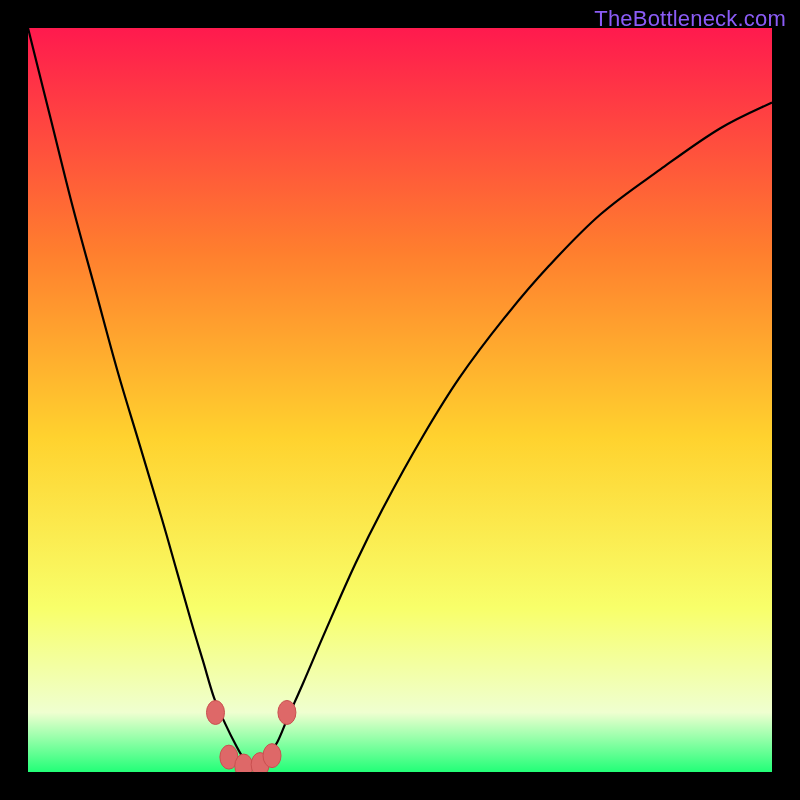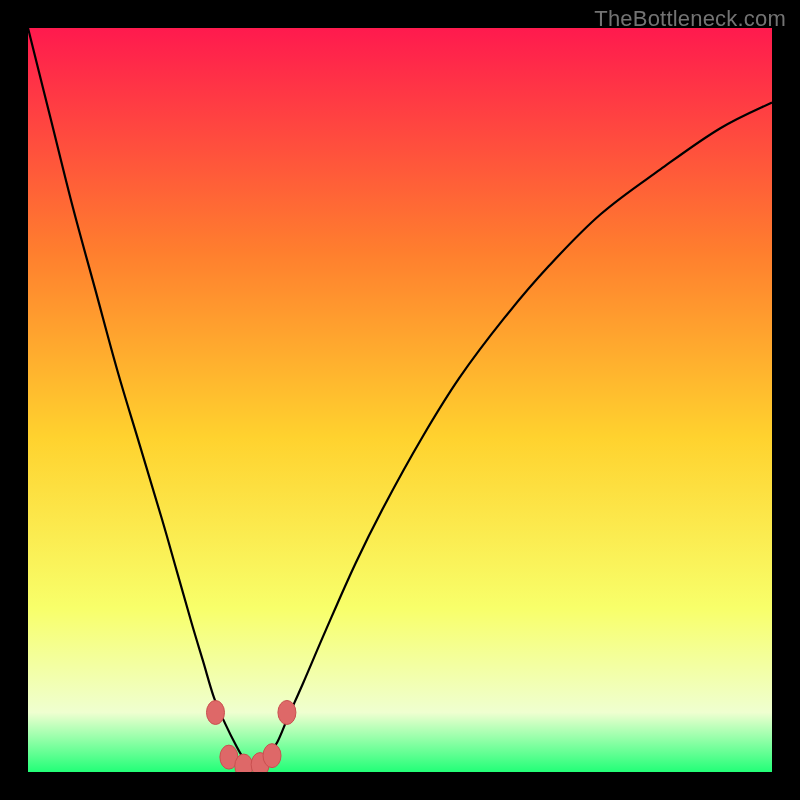--- a/index.html
+++ b/index.html
@@ -14,21 +14,21 @@
   .frame {
     position: relative;
     width: 800px;
     height: 800px;
     background: #000;
   }
   .watermark {
     position: absolute;
     top: 6px;
     right: 14px;
-    color: #737373;
+    color: #8b5cf6;
     font-size: 22px;
     font-weight: 500;
     letter-spacing: 0.2px;
     z-index: 20;
   }
   .plot {
     position: absolute;
     left: 28px;
     top: 28px;
     width: 744px;

